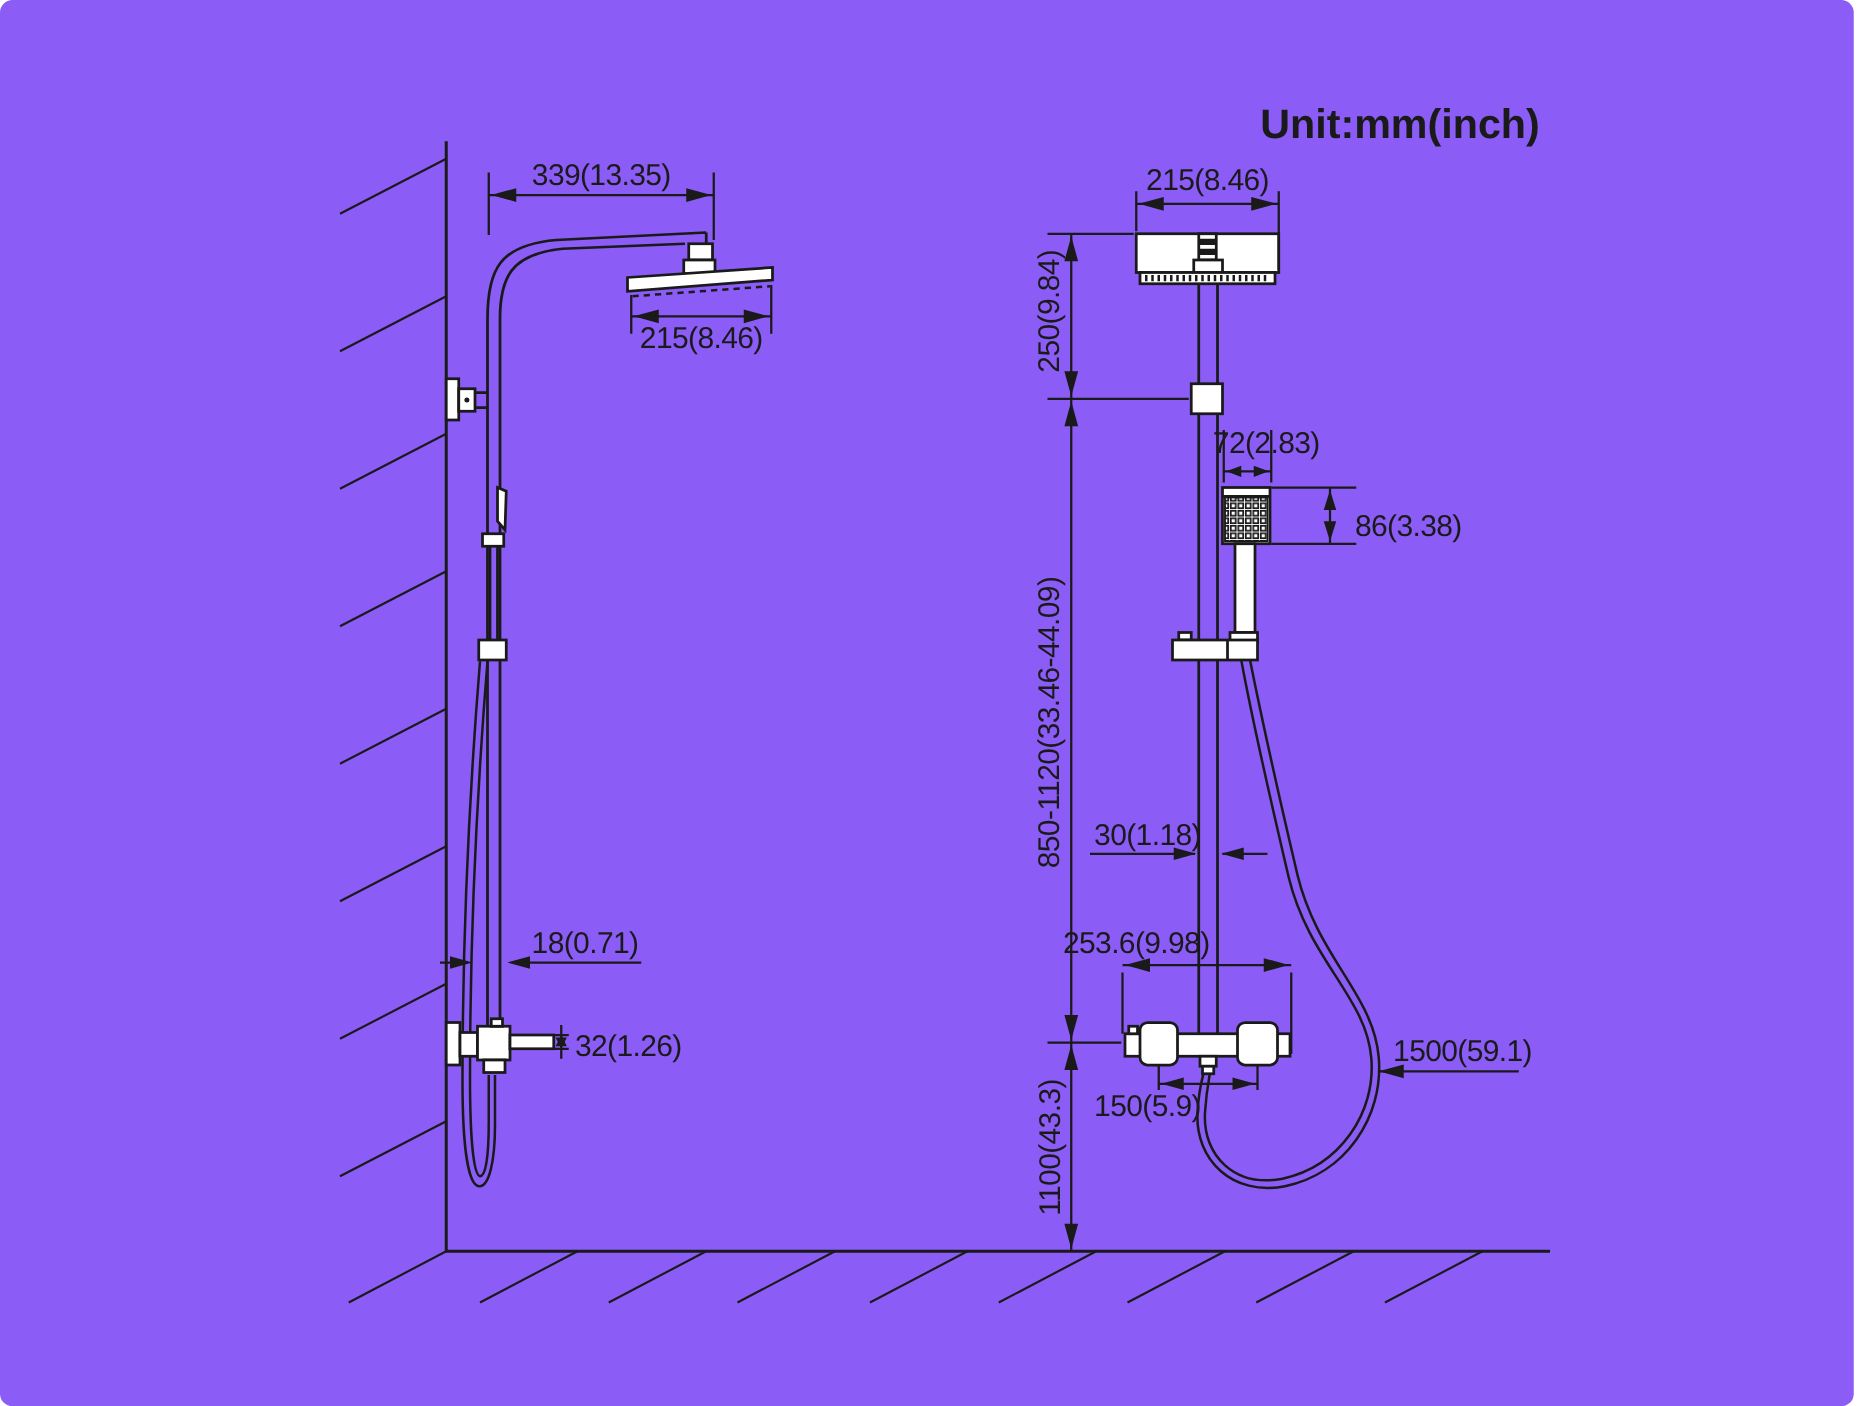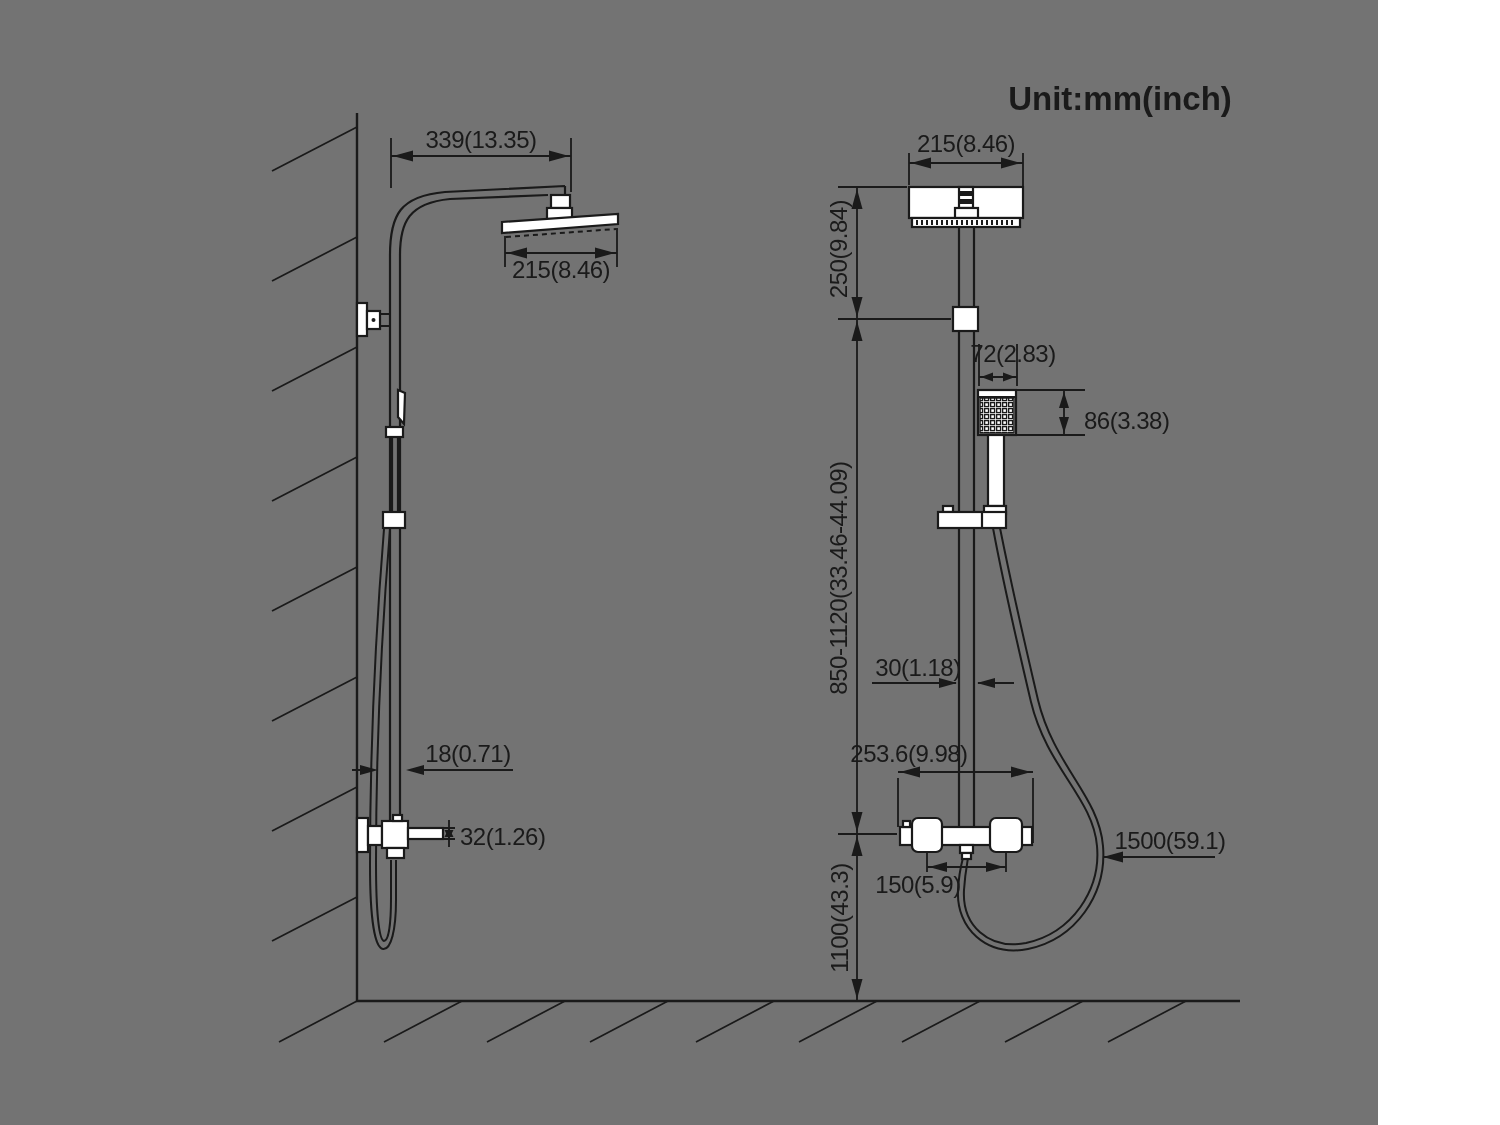--- a/index.html
+++ b/index.html
@@ -1,18 +1,18 @@
 <!DOCTYPE html>
 <html><head>
 <meta charset="utf-8">
 <title>Technical Drawing</title>
 <style>
   html,body{margin:0;padding:0;background:#ffffff;}
-  .stage{position:relative;width:1378px;height:1125px;background:#737373;overflow:hidden;
-         font-family:"Liberation Sans","DejaVu Sans",sans-serif;}
+  .stage{position:relative;width:1483px;height:1125px;background:#8b5cf6;overflow:hidden;
+         font-family:"Liberation Sans","DejaVu Sans",sans-serif;border-radius:10px;}
   svg{display:block;}
   text{fill:#1a1a1a;font-family:"Liberation Sans","DejaVu Sans",sans-serif;
        font-size:24px;letter-spacing:-0.5px;}
   text.unit{font-size:33px;font-weight:bold;letter-spacing:0;}
 </style>
 </head>
 <body>
 
 <div class="stage">
 <svg width="1500" height="1125" viewBox="0 0 1500 1125">

